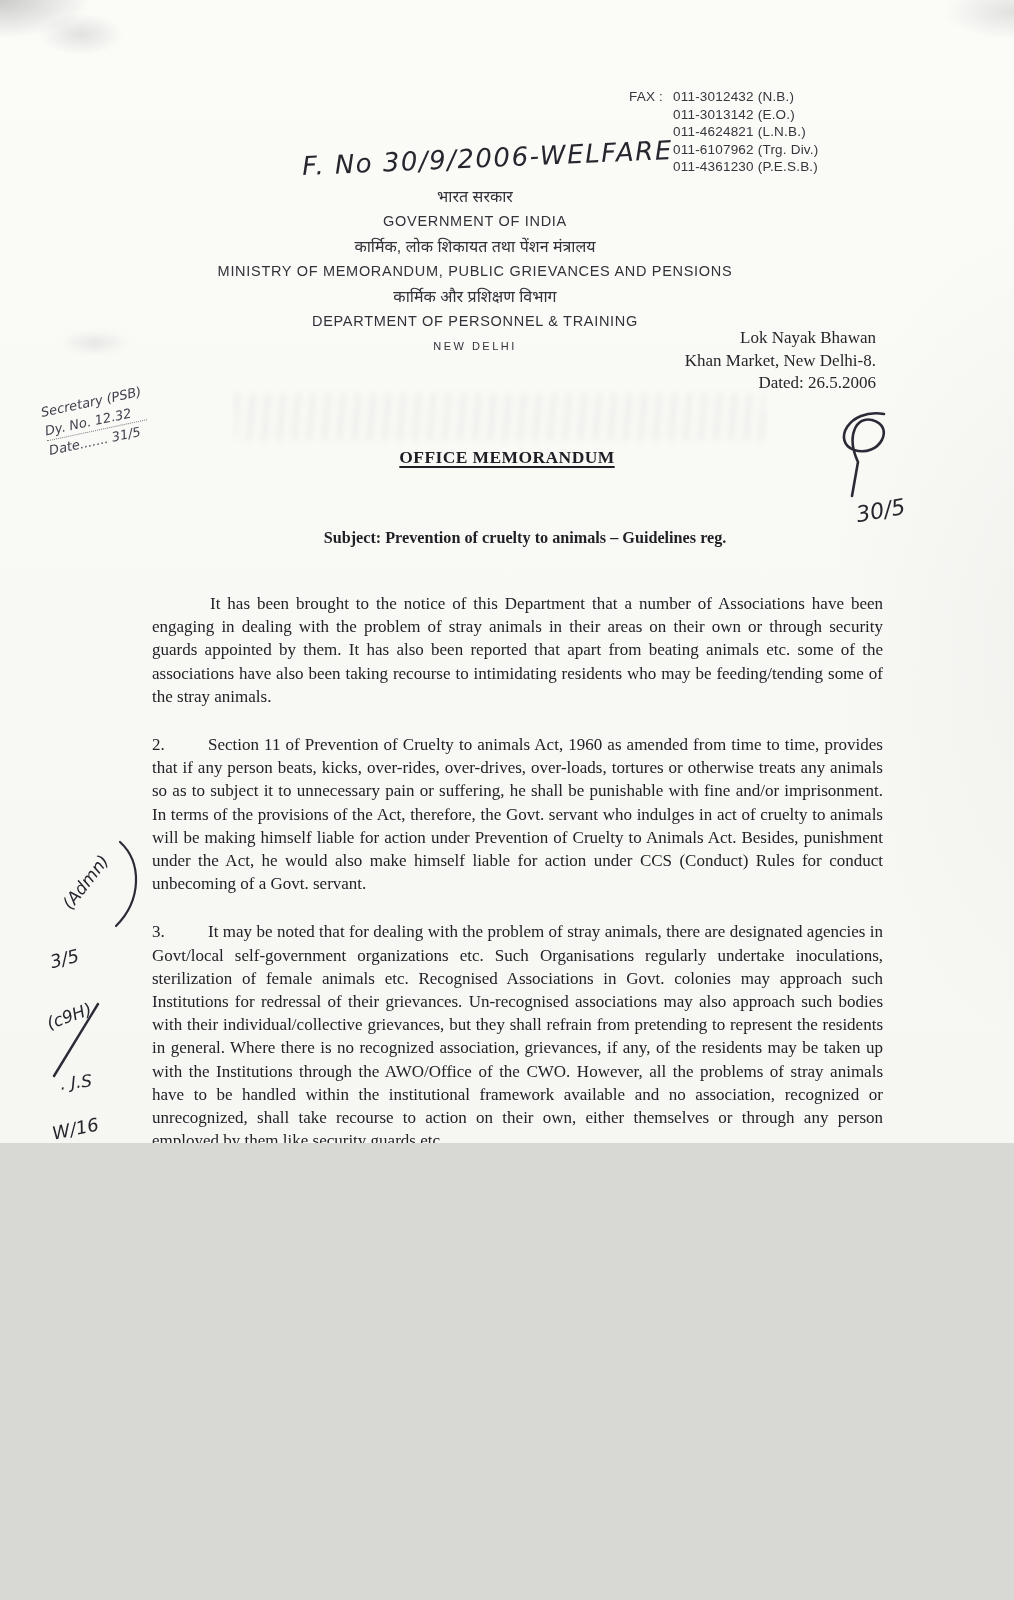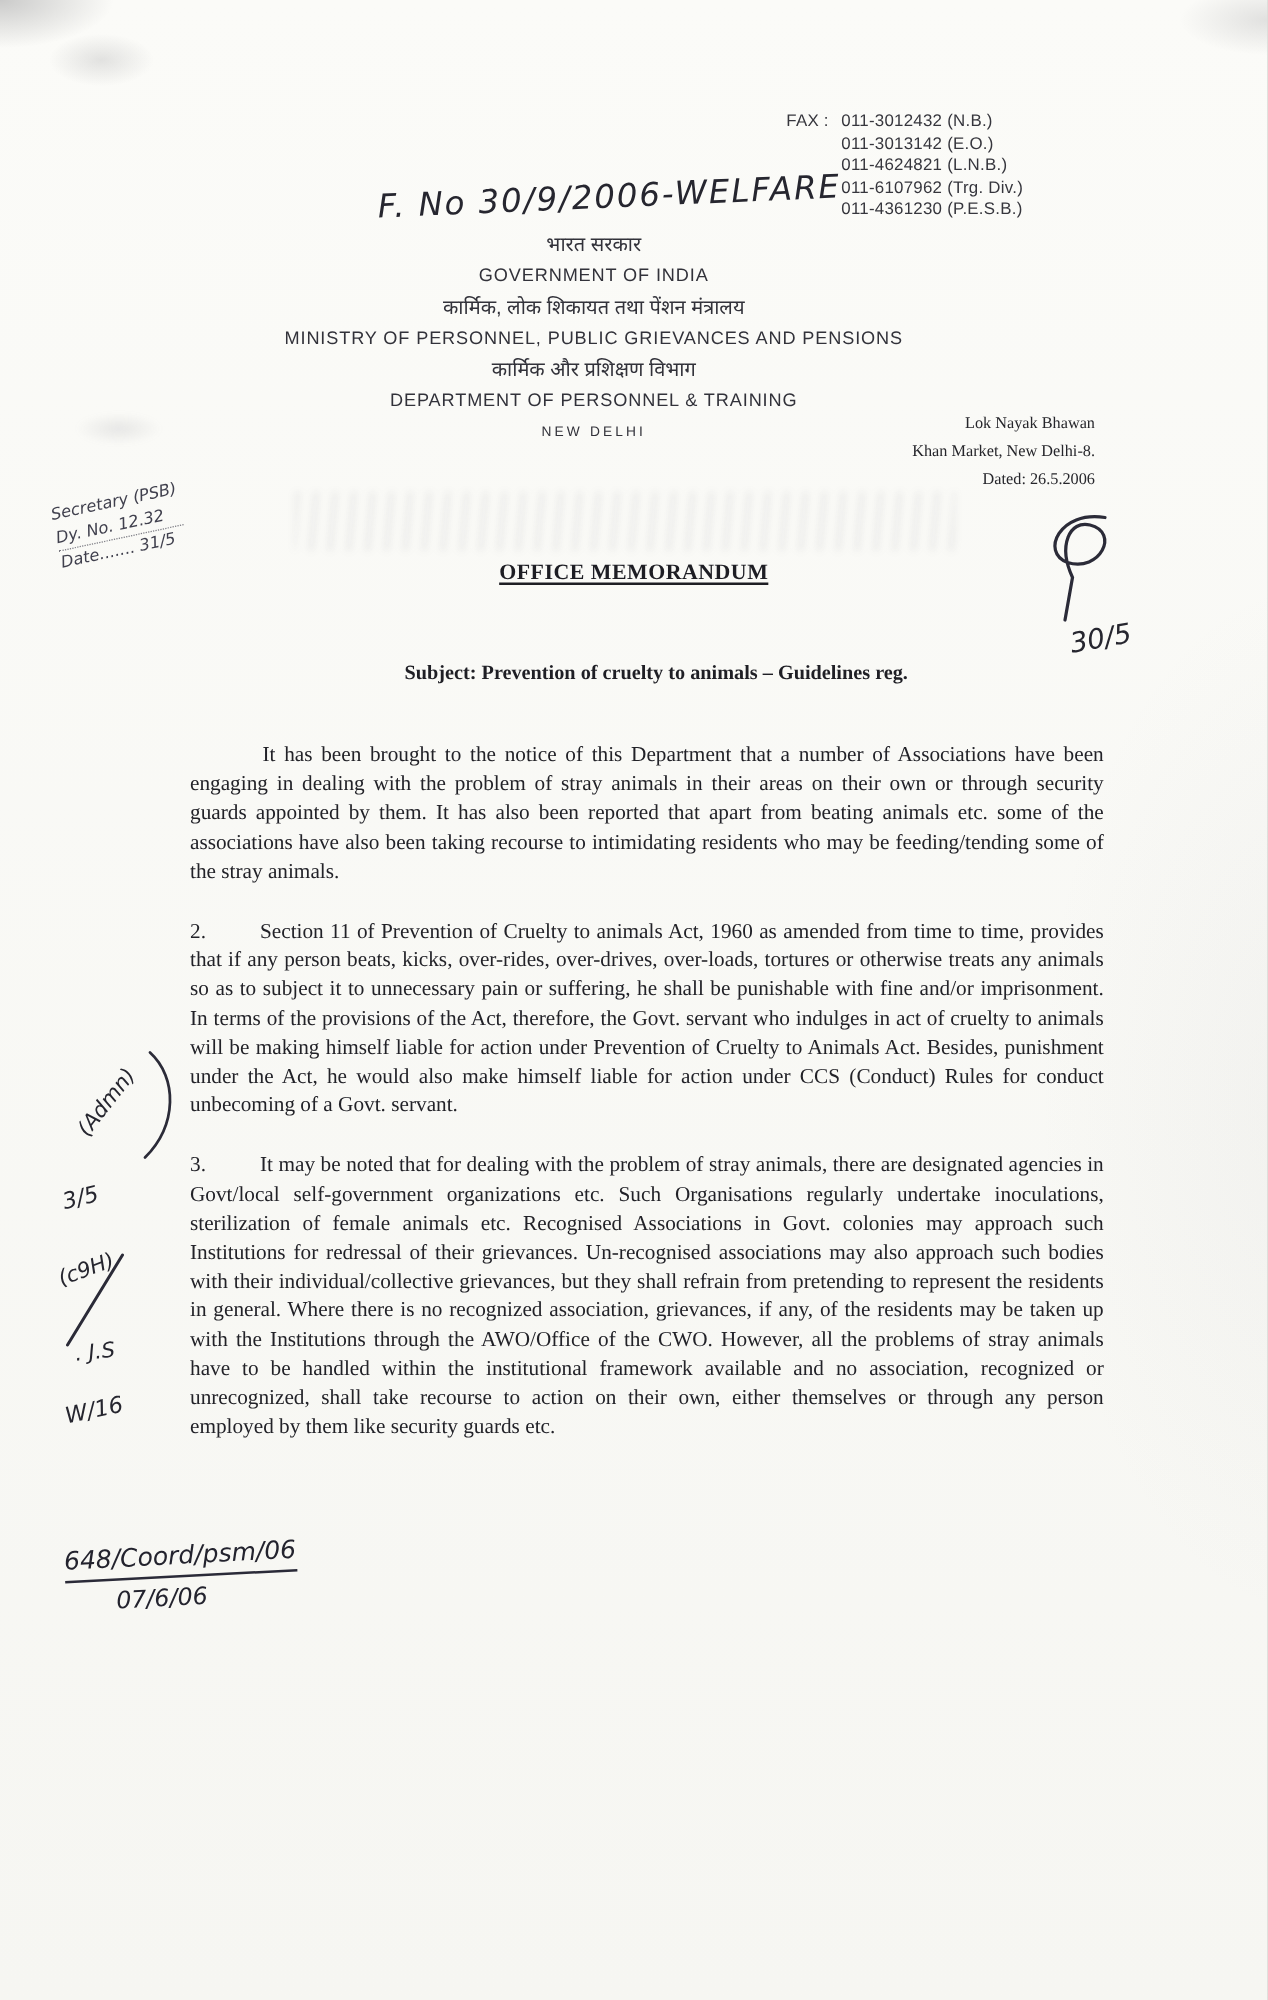--- a/index.html
+++ b/index.html
@@ -1,17 +1,17 @@
 <!DOCTYPE html>
 <html><head>
 <meta charset="utf-8">
 <style>
   html,body{margin:0;padding:0;background:#d8d8d4;}
   .page{
-    position:relative;width:1014px;height:1600px;margin:0 auto;overflow:hidden;
+    position:relative;width:1014px;height:1143px;margin:0 auto;overflow:hidden;
     font-family:"Liberation Serif", serif;color:#26262b;
     background:
       radial-gradient(ellipse 130px 55px at 0% 0%, rgba(90,90,95,.30), transparent 70%),
       radial-gradient(ellipse 100px 40px at 100% 1%, rgba(120,120,125,.20), transparent 70%),
       radial-gradient(ellipse 60px 30px at 8% 3%, rgba(110,110,115,.18), transparent 70%),
       radial-gradient(ellipse 320px 600px at 104% 55%, rgba(160,160,165,.08), transparent 70%),
       linear-gradient(#fbfbf8, #f6f6f2);
   }
   
   .ghost-band{position:absolute;left:235px;top:393px;width:530px;height:48px;
@@ -33,21 +33,21 @@
 
   
   .hdr{position:absolute;left:60px;top:184px;width:830px;text-align:center;
     font-family:"Liberation Sans", sans-serif;color:#32323a;}
   .hdr .hi{font-size:16px;line-height:25px;}
   .hdr .en{font-size:14.5px;line-height:25px;letter-spacing:.7px;}
   .hdr .en-city{font-size:11px;letter-spacing:2.5px;}
 
   
   .addr{position:absolute;right:138px;top:327px;text-align:right;
-    font-size:13px;line-height:22.5px;color:#26262b;}
+    font-size:17px;line-height:22.5px;color:#26262b;}
 
   
   .stamp{position:absolute;left:44px;top:392px;transform:rotate(-12deg);
     font-family:"DejaVu Sans", sans-serif;font-style:italic;
     font-size:13px;line-height:19px;color:rgba(38,38,54,.88);}
   .stamp .s2{border-bottom:1px dotted rgba(38,38,54,.6);}
 
   
   .memo-title{position:absolute;left:0;right:0;top:447px;text-align:center;
     font-weight:bold;font-size:17.5px;letter-spacing:.4px;color:#1e1e24;}
@@ -101,21 +101,21 @@
       <div>011-4361230 (P.E.S.B.)</div>
     </div>
   </div>
 
   <div class="hand fileno">F. No 30/9/2006-WELFARE</div>
 
   <div class="hdr">
     <div class="hi">भारत सरकार</div>
     <div class="en">GOVERNMENT OF INDIA</div>
     <div class="hi">कार्मिक, लोक शिकायत तथा पेंशन मंत्रालय</div>
-    <div class="en">MINISTRY OF PERSONNEL, PUBLIC GRIEVANCES AND PENSIONS</div>
+    <div class="en">MINISTRY OF MEMORANDUM, PUBLIC GRIEVANCES AND PENSIONS</div>
     <div class="hi">कार्मिक और प्रशिक्षण विभाग</div>
     <div class="en">DEPARTMENT OF PERSONNEL &amp; TRAINING</div>
     <div class="en en-city">NEW DELHI</div>
   </div>
 
   <div class="addr">
     <div>Lok Nayak Bhawan</div>
     <div>Khan Market, New Delhi-8.</div>
     <div>Dated: 26.5.2006</div>
   </div>

